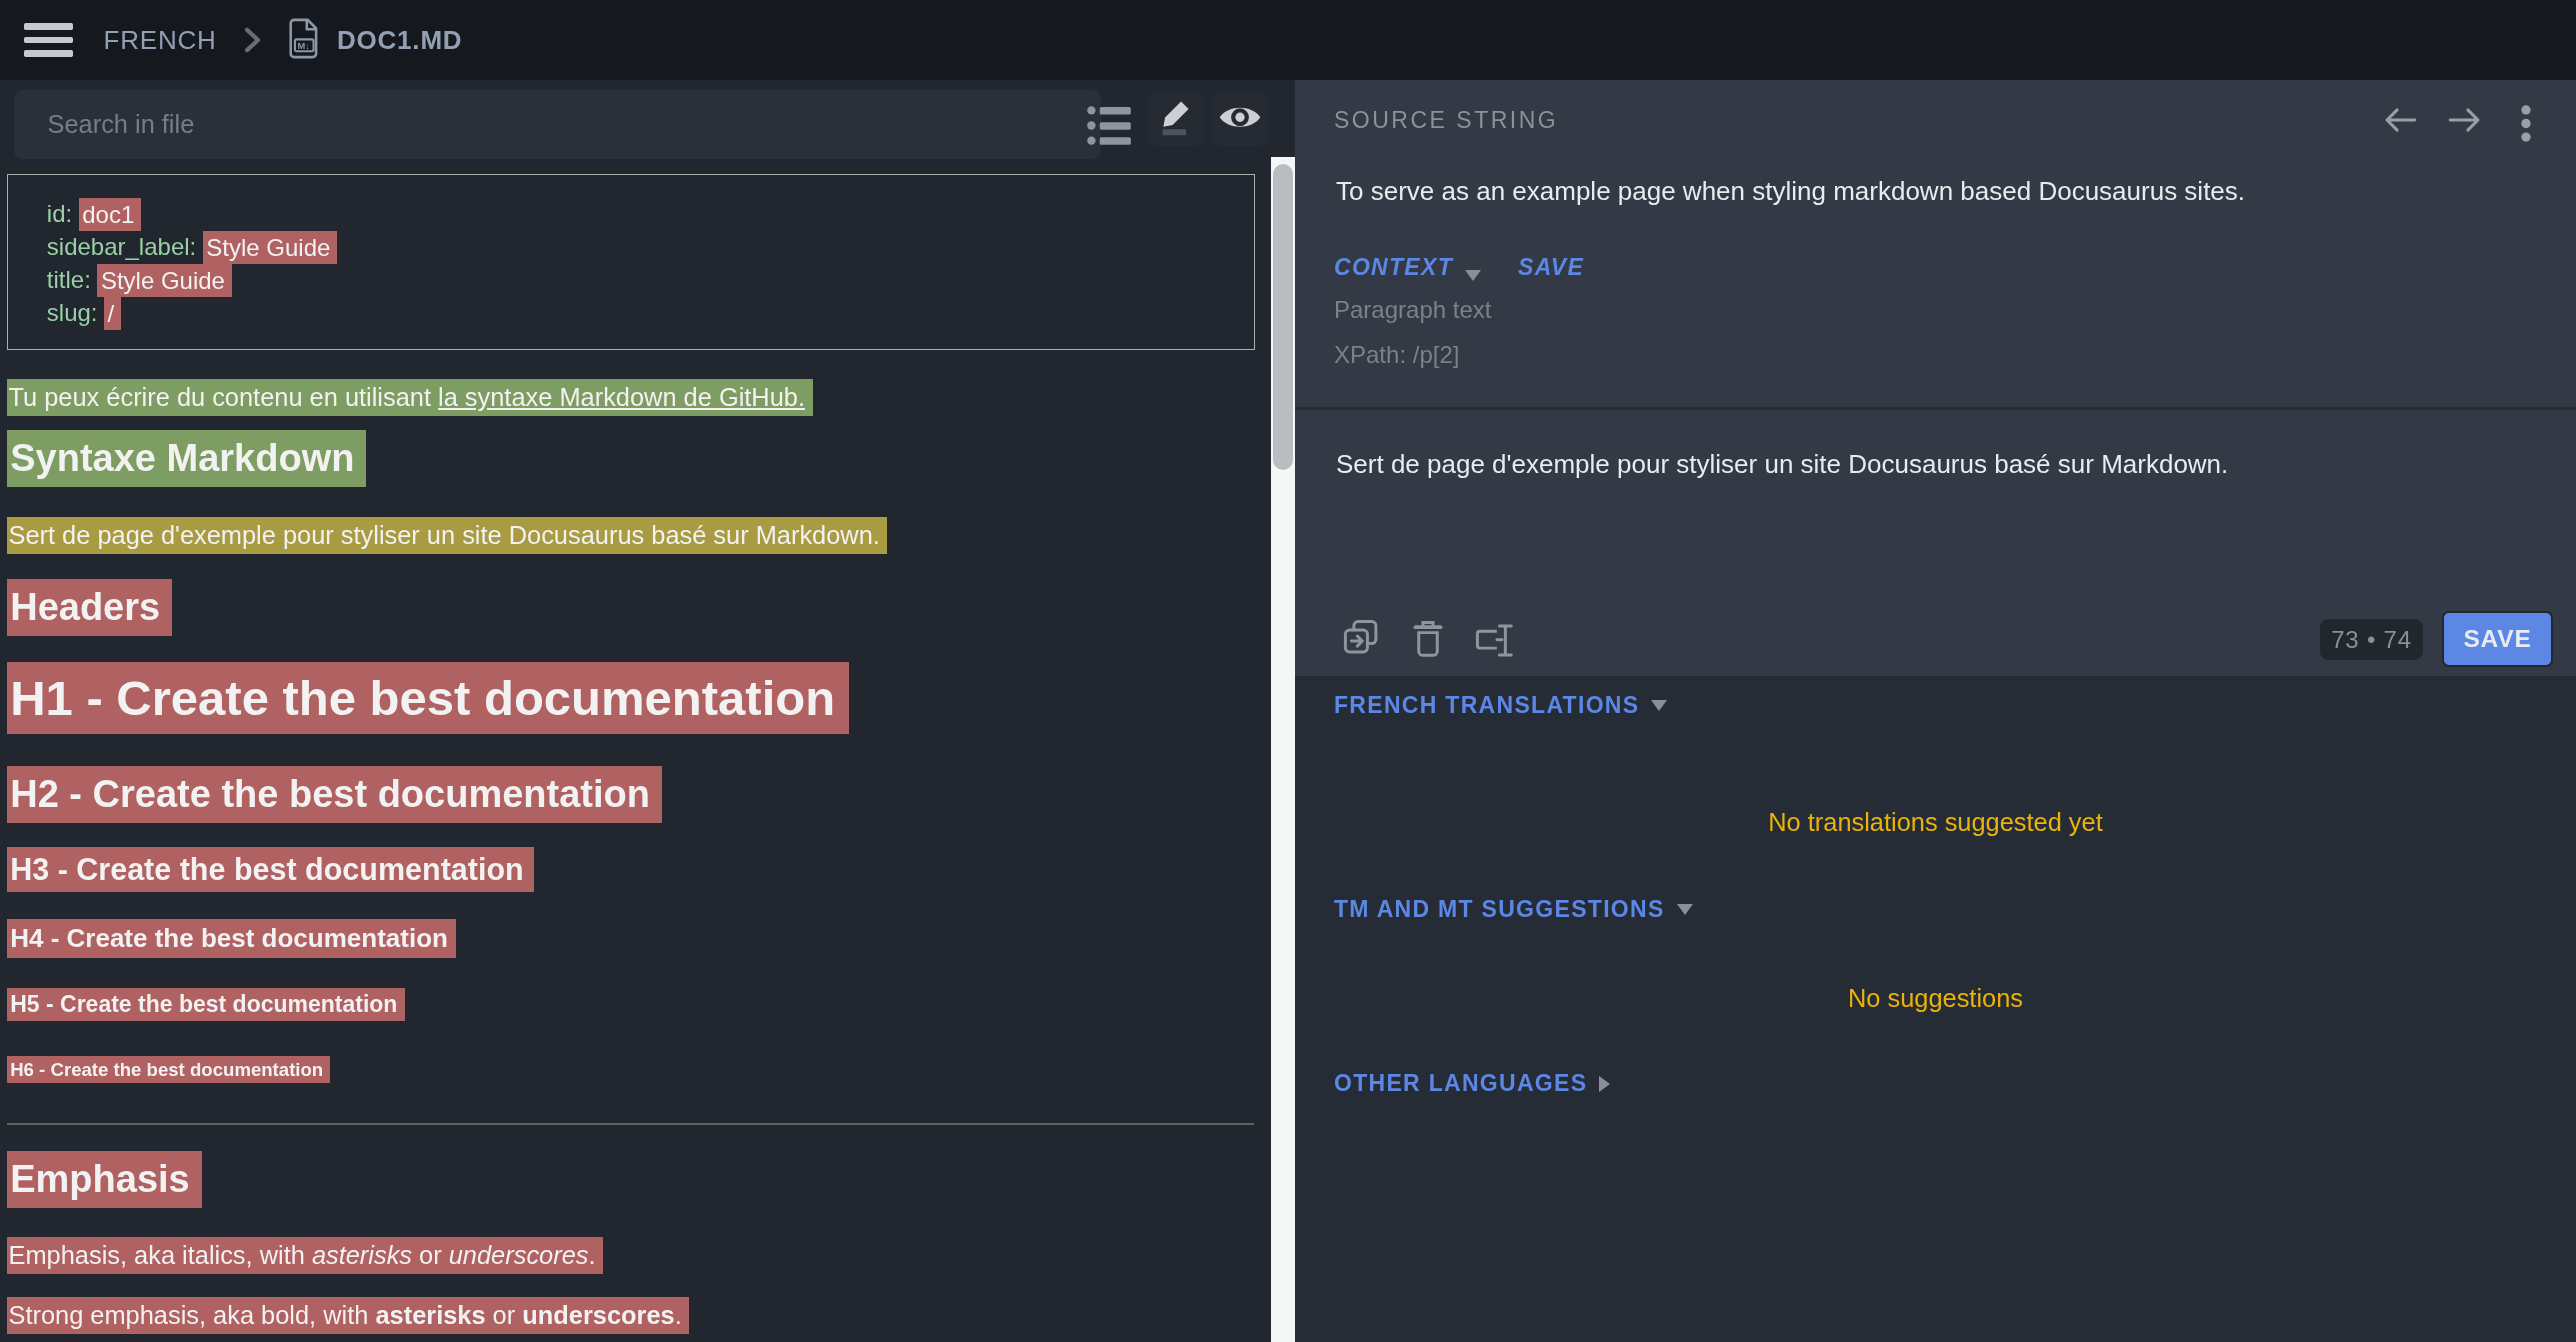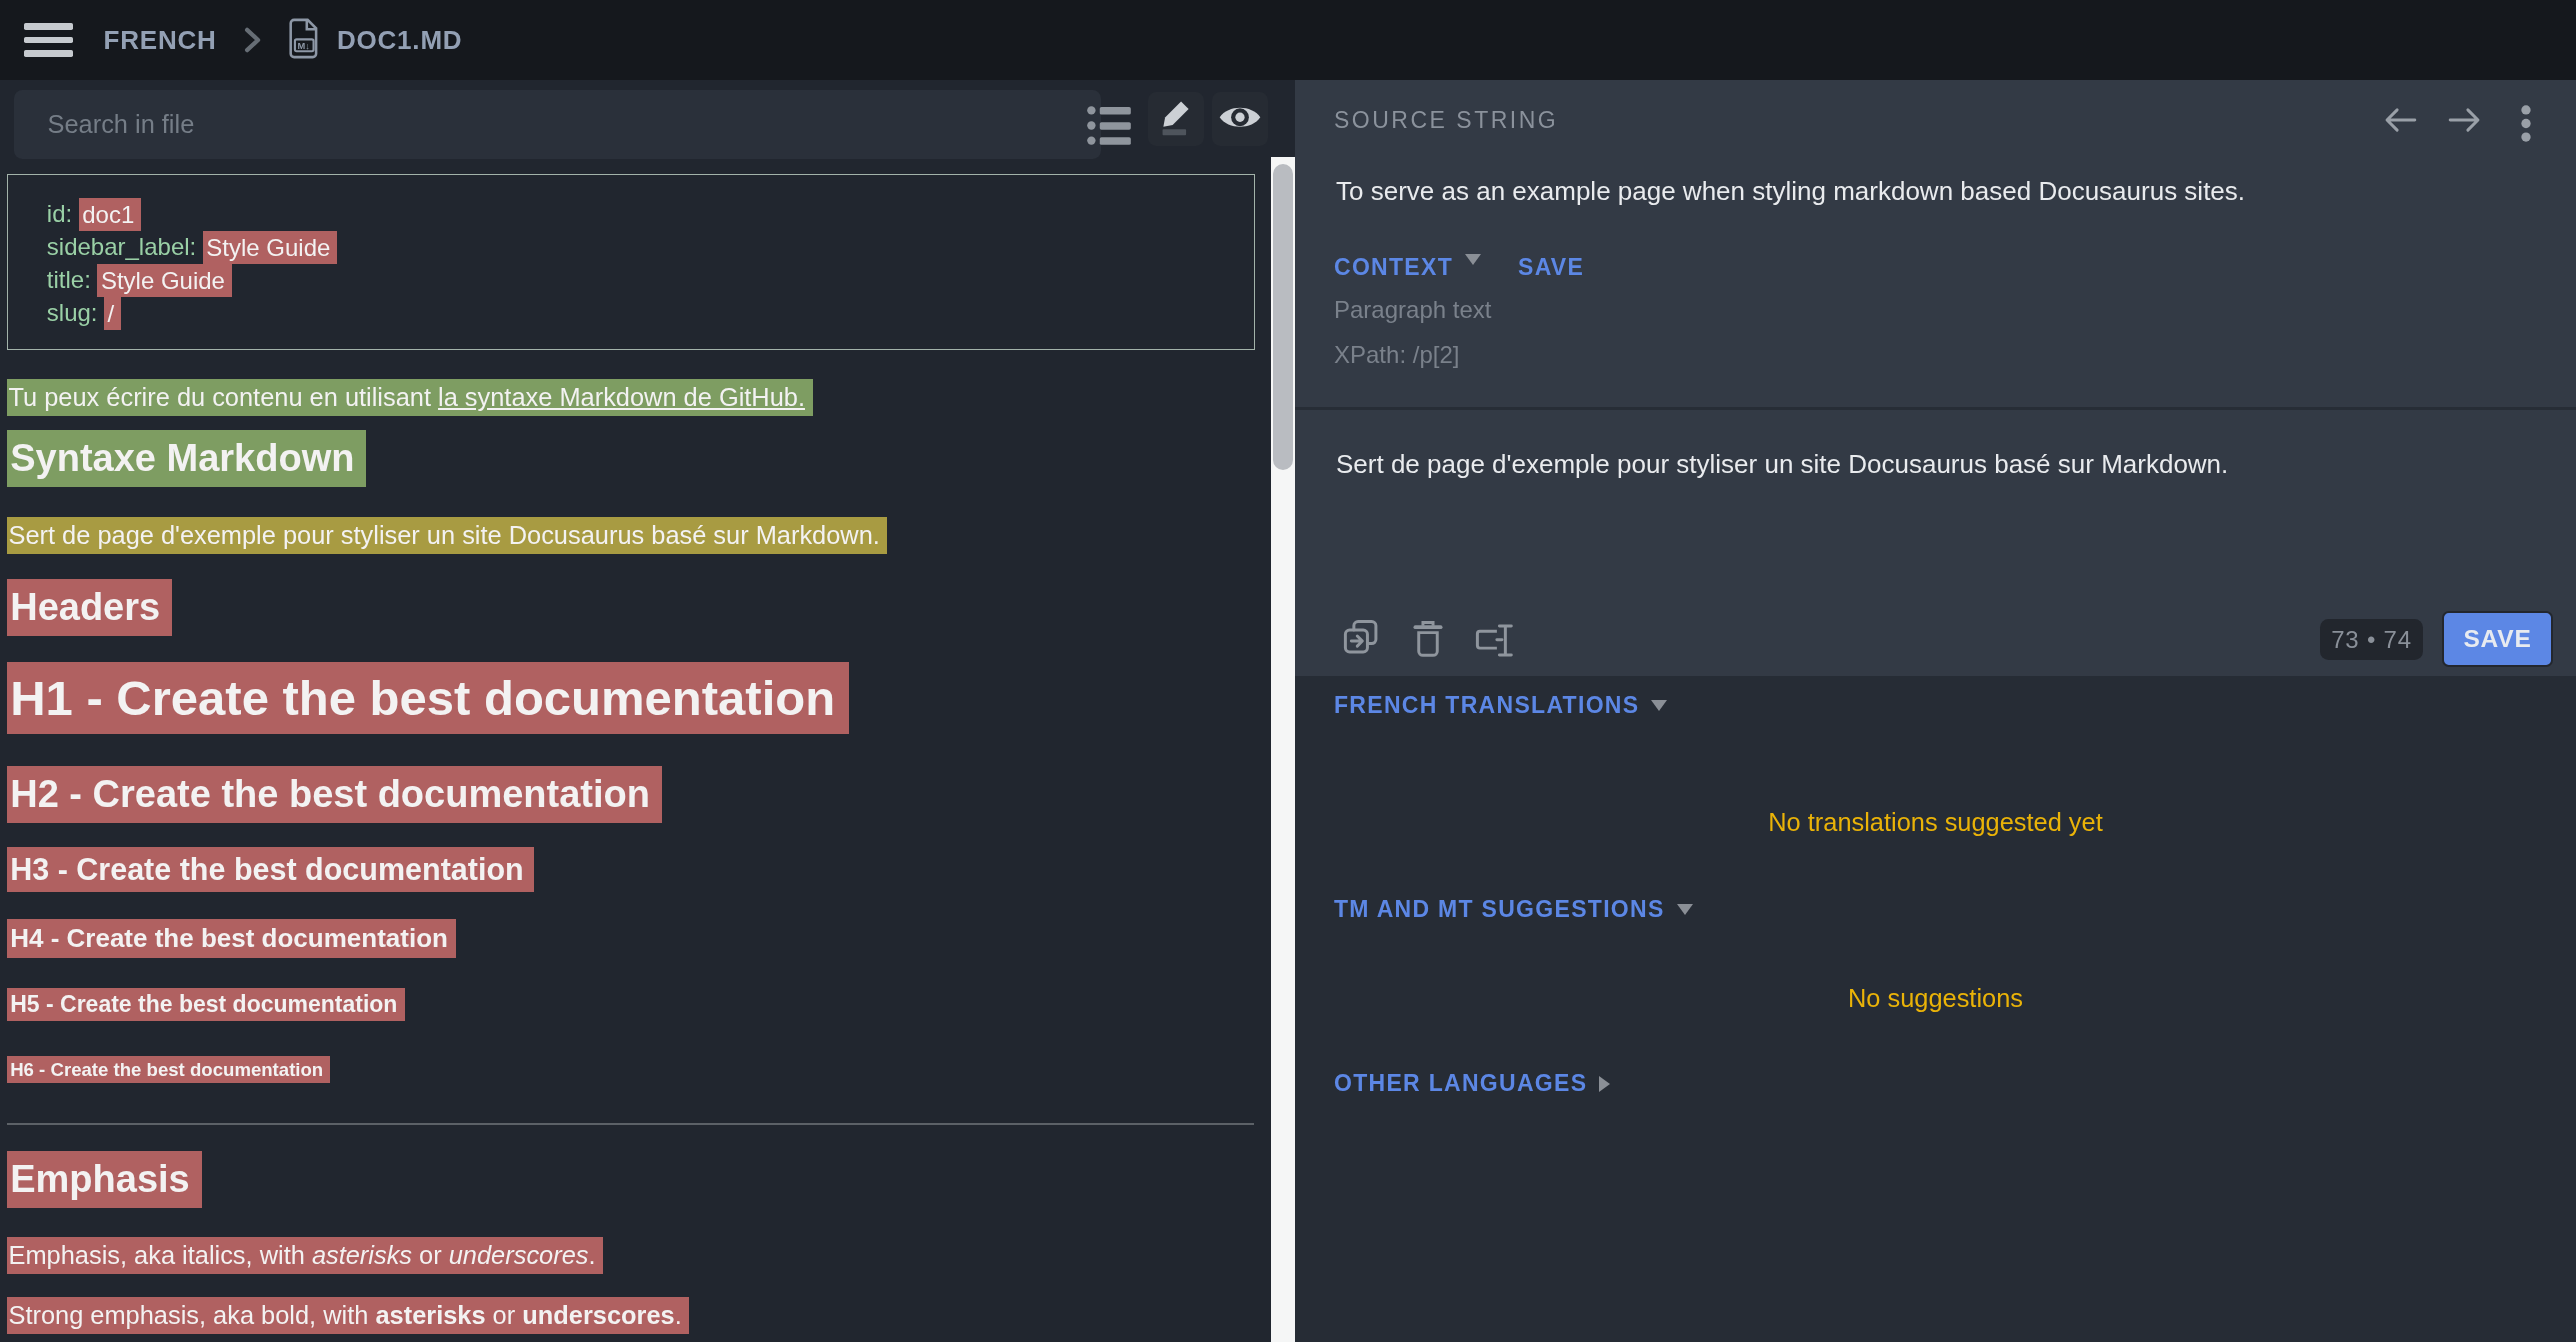--- a/index.html
+++ b/index.html
@@ -10,21 +10,21 @@
     position:relative;
     color:#f1f1f2;
   }
   
   .topbar {
     position:absolute; top:0; left:0; width:2576px; height:80px;
     background:#15181d; display:flex; align-items:center;
   }
   .hamburger { margin-left:24px; width:49px; cursor:pointer; }
   .hamburger span { display:block; width:49px; height:6.8px; background:#c6cacf; border-radius:1.7px; margin:6.8px 0; }
-  .crumb-lang { margin-left:30.5px; font-size:26px; font-weight:bold; color:#93a0b4; letter-spacing:0.8px; cursor:pointer; }
+  .crumb-lang { margin-left:30.5px; font-size:26px; font-weight:normal; color:#93a0b4; letter-spacing:0.8px; cursor:pointer; }
   .crumb-chev { margin:0 25.4px; display:flex; align-items:center; }
   .file-group { display:flex; align-items:center; }
   .file-label { margin-left:17px; font-size:26px; font-weight:bold; color:#93a0b4; letter-spacing:0.8px; }
 
   
   .left-panel { position:absolute; top:80px; left:0; width:1295px; height:1263px; background:#21262f; }
   .search-input {
     position:absolute; left:13.5px; top:10.2px; width:1087px; height:69px;
     background:#2a303a; border:none; border-radius:8.5px;
     padding:0 25.4px 0 34px; font-size:25.4px; color:#cfd3d9;
@@ -73,21 +73,21 @@
   .scroll-track { position:absolute; left:1271px; top:157px; width:24px; height:1186px; background:#f5f6f6; }
   .scroll-thumb { position:absolute; left:1.7px; top:6.8px; width:20.3px; height:306px; background:#b9bcc1; border-radius:10.2px; cursor:pointer; }
 
   
   .right-panel { position:absolute; left:1295px; top:80px; width:1281px; height:1263px; background:#262c35; }
   .source-card { position:absolute; left:0; top:0; width:1281px; height:596px; background:#333a45; }
   .card-title { position:absolute; left:39px; top:27px; font-size:23px; color:#8b929c; letter-spacing:2.5px; }
   .nav-ico { position:absolute; top:24px; background:none; border:none; cursor:pointer; }
   .nav-prev { left:1086px; } .nav-next { left:1150px; } .nav-menu { left:1225px; }
   .source-text { position:absolute; left:41px; top:96px; font-size:26px; color:#e9ebee; white-space:nowrap; }
-  .ctx-row { position:absolute; left:39px; top:174px; display:flex; align-items:flex-start; }
+  .ctx-row { position:absolute; left:39px; top:174px; display:flex; align-items:flex-end;font-style:italic; }
   .link-blue { color:#5c87e5; font-size:23px; font-weight:bold; letter-spacing:1.3px; cursor:pointer; }
   .tri-down { width:0; height:0; border-left:8.5px solid transparent; border-right:8.5px solid transparent; border-top:11px solid #8a8f96; margin-left:12px; }
   .tri-right { width:0; height:0; border-top:8.5px solid transparent; border-bottom:8.5px solid transparent; border-left:11px solid #8a8f96; margin-left:12px; }
   .ctx-edit { margin-left:37px; }
   .ctx-meta { position:absolute; left:39px; font-size:24px; color:#7a818b; white-space:nowrap; }
   .ctx-type { top:216px; } .ctx-xpath { top:261px; }
   .card-divider { position:absolute; left:0; top:327px; width:1281px; height:2.5px; background:#272d36; }
   .translation-text { position:absolute; left:41px; top:369px; font-size:26px; color:#e9ebee; white-space:nowrap; cursor:text; }
   .tb-ico { position:absolute; background:none; border:none; cursor:pointer; }
   .tb-copy { left:47px; top:538px; } .tb-trash { left:117px; top:539px; } .tb-cursor { left:178px; top:541px; }

